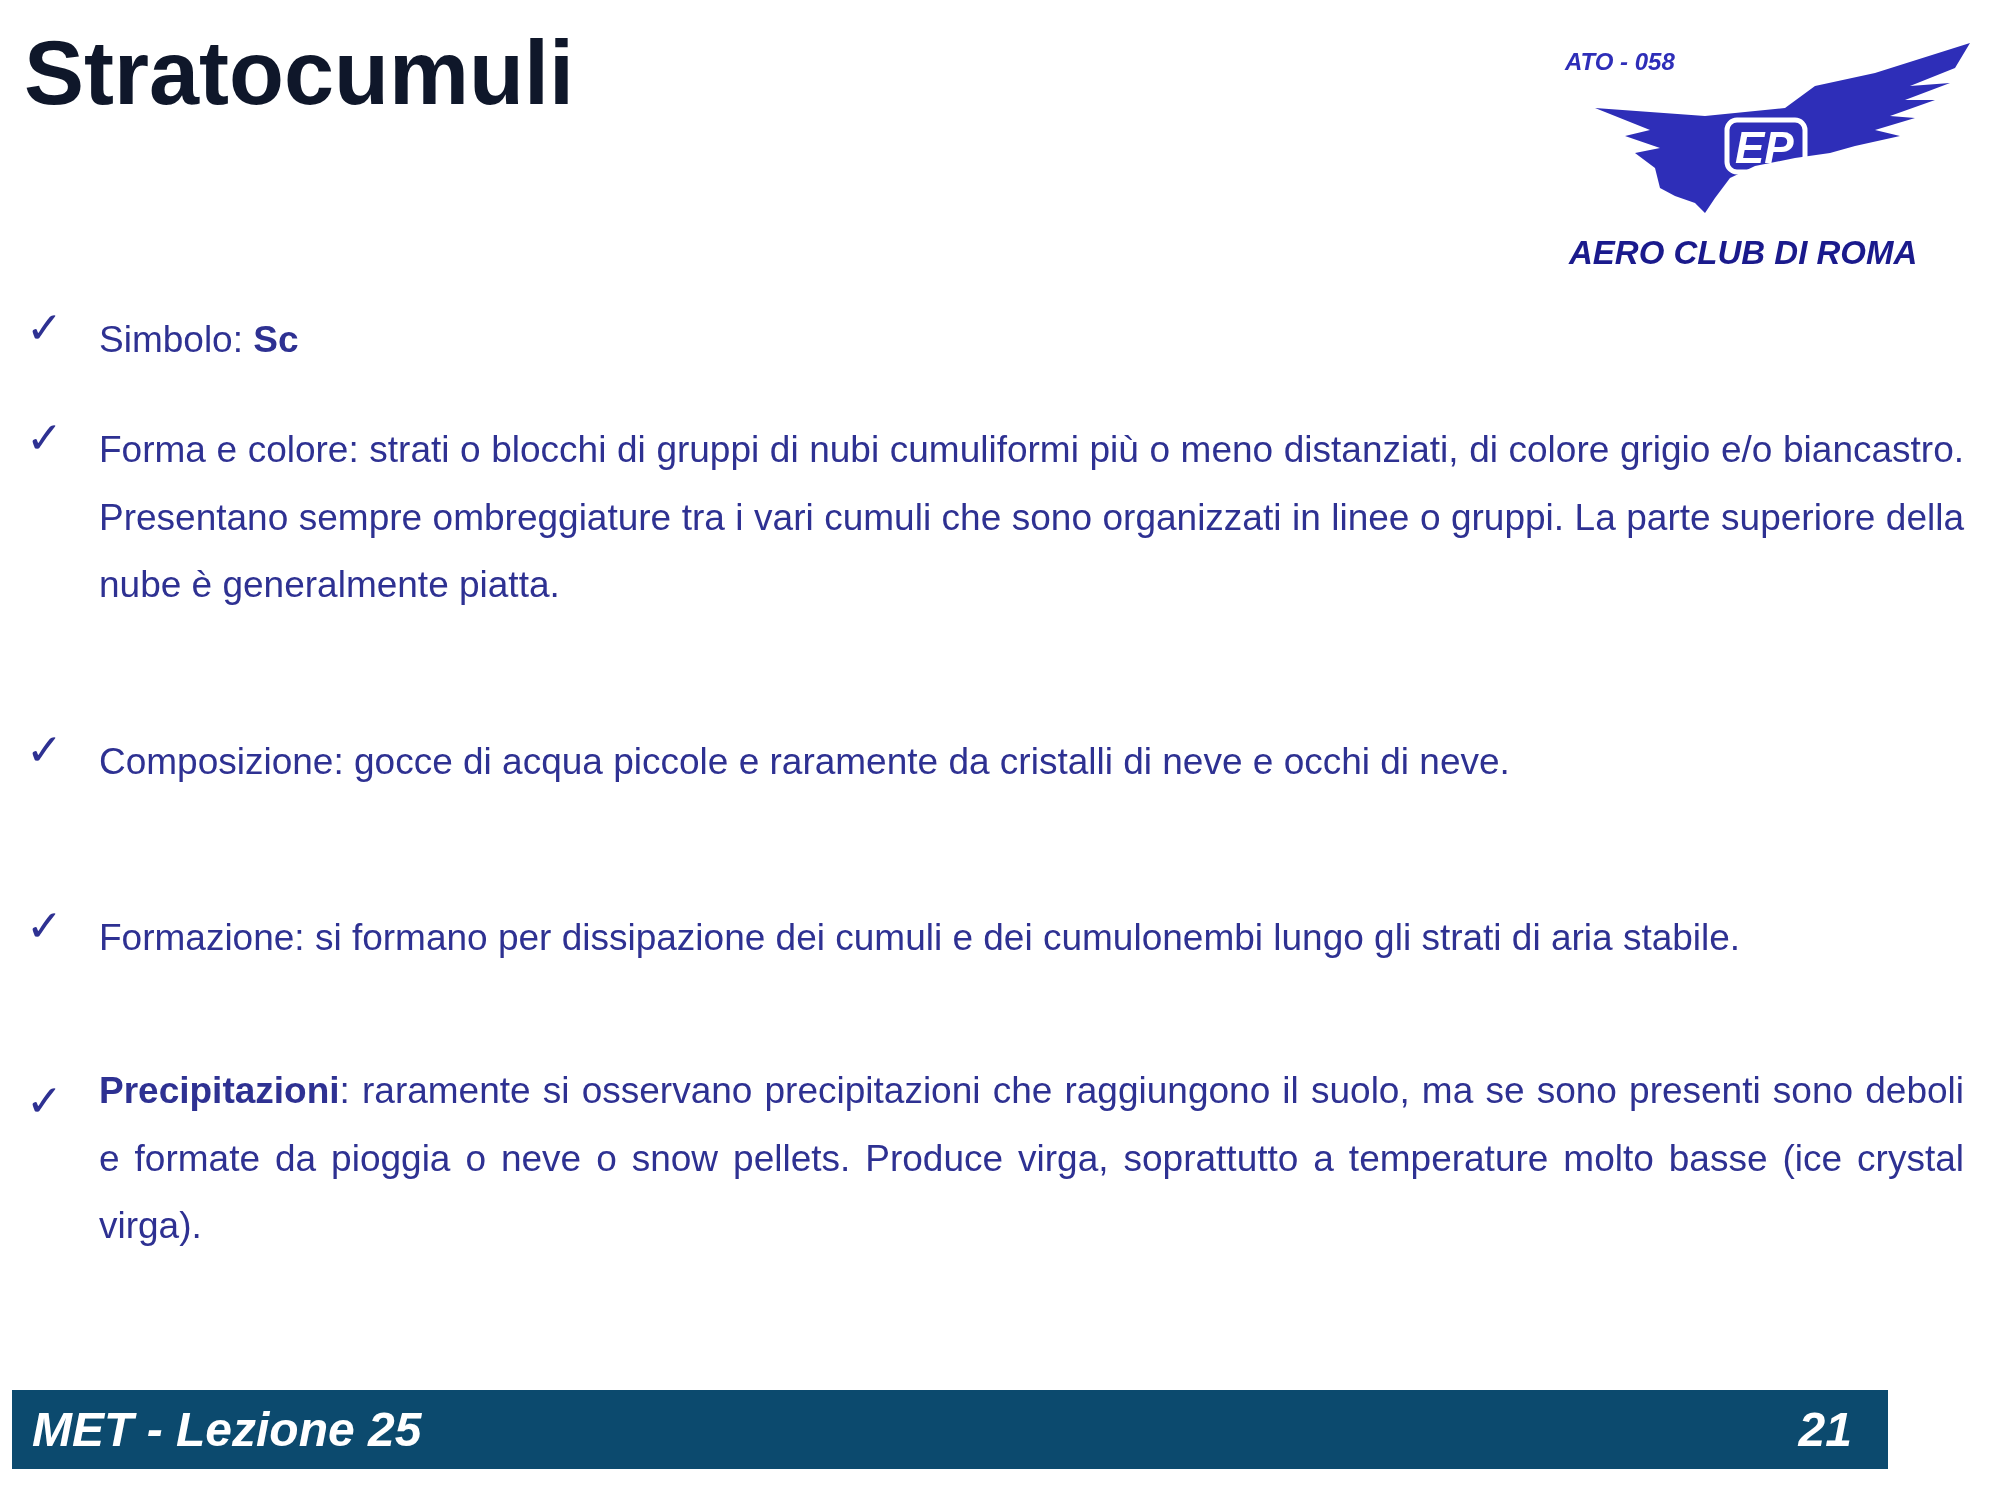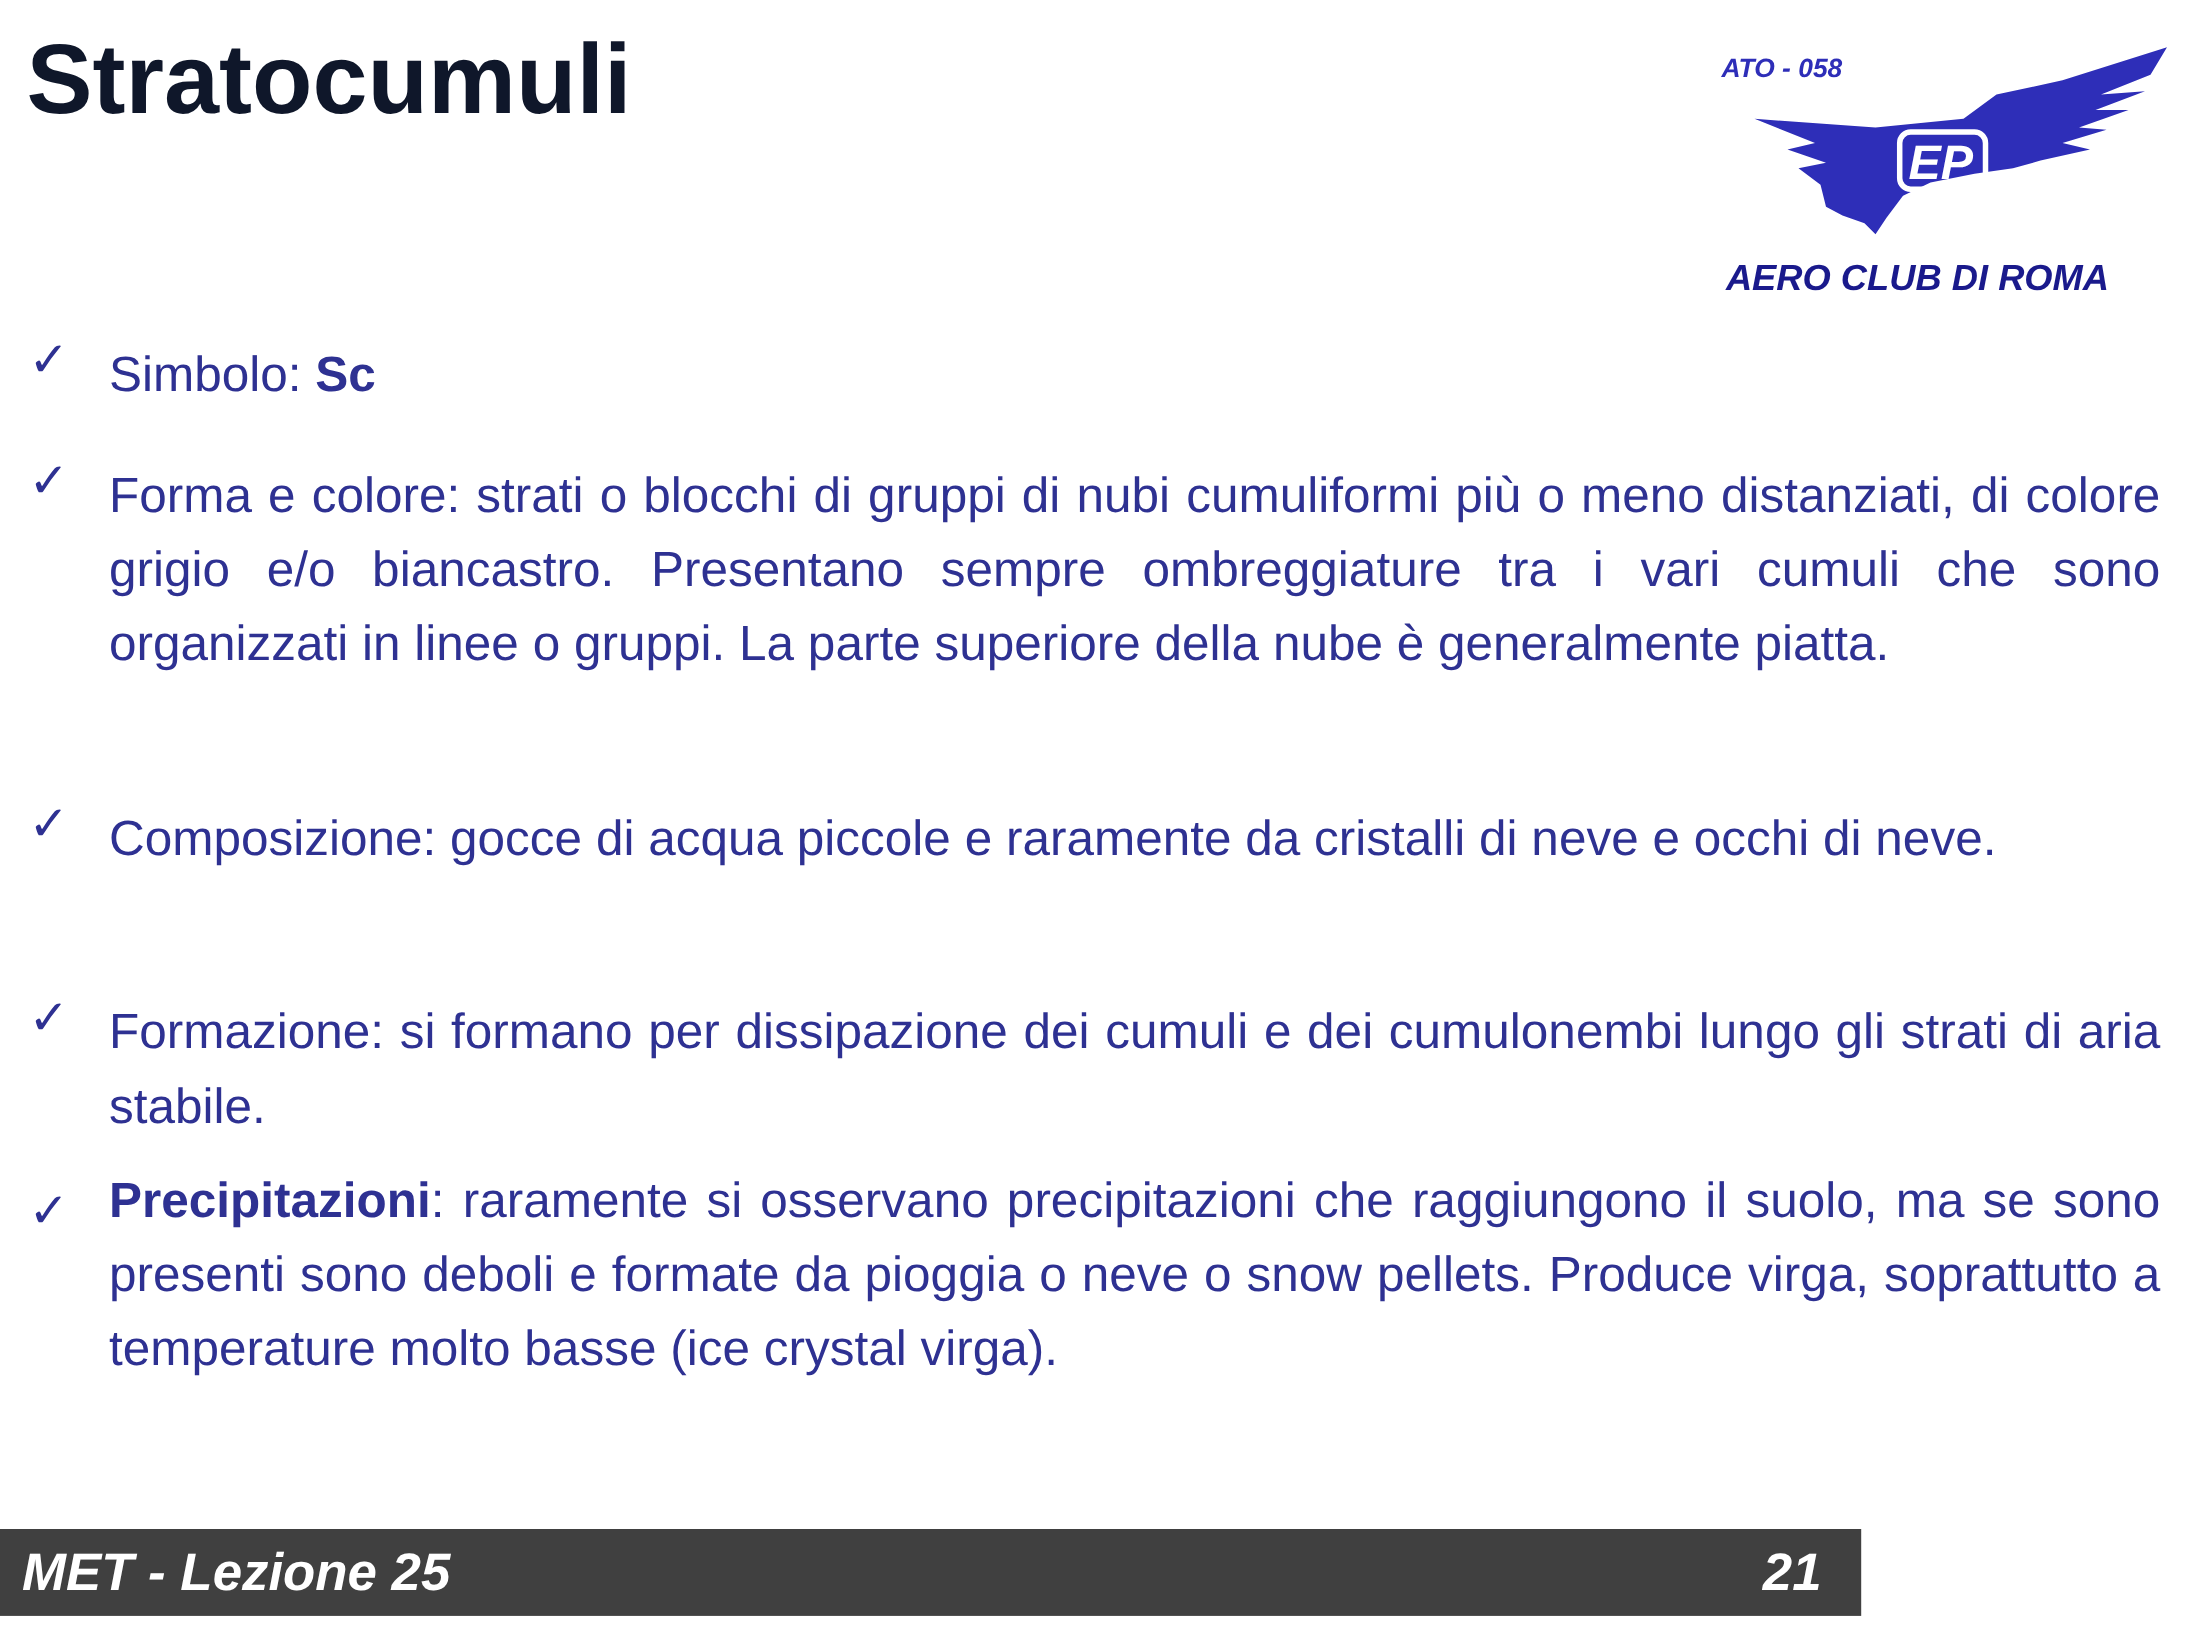--- a/index.html
+++ b/index.html
@@ -12,26 +12,26 @@
     font-size:90px; font-weight:bold; color:#0f172a; letter-spacing:0px;
   }
   .logo { position:absolute; left:1555px; top:38px; width:430px; height:240px;text-decoration:underline; }
   .bullets { position:absolute; left:0; top:0; width:2000px; }
   .bullet { position:absolute; left:0; width:2000px; }
   .check {
     position:absolute; left:26px; font-size:44px; color:#2e3192; line-height:1;
   }
   .btext {
     position:absolute; left:99px; width:1865px;
-    font-size:45px; line-height:67.5px; color:#2e3192; text-align:justify;
+    font-size:37px; line-height:67.5px; color:#2e3192; text-align:justify;
     text-align-last:left;
   }
   .btext b { font-weight:bold; }
   .footer {
-    position:absolute; left:0; top:1390px; width:1692px; height:79px; background:#404040;
+    position:absolute; left:12px; top:1390px; width:1876px; height:79px; background:#0c4a6e;
   }
   .footer-left {
     position:absolute; left:20px; top:12px; font-size:48px; font-weight:bold; font-style:italic; color:#ffffff;
   }
   .footer-right {
     position:absolute; right:36px; top:12px; font-size:48px; font-weight:bold; font-style:italic; color:#ffffff;margin-left:20px;
   }
 </style>
 </head>
 <body>

